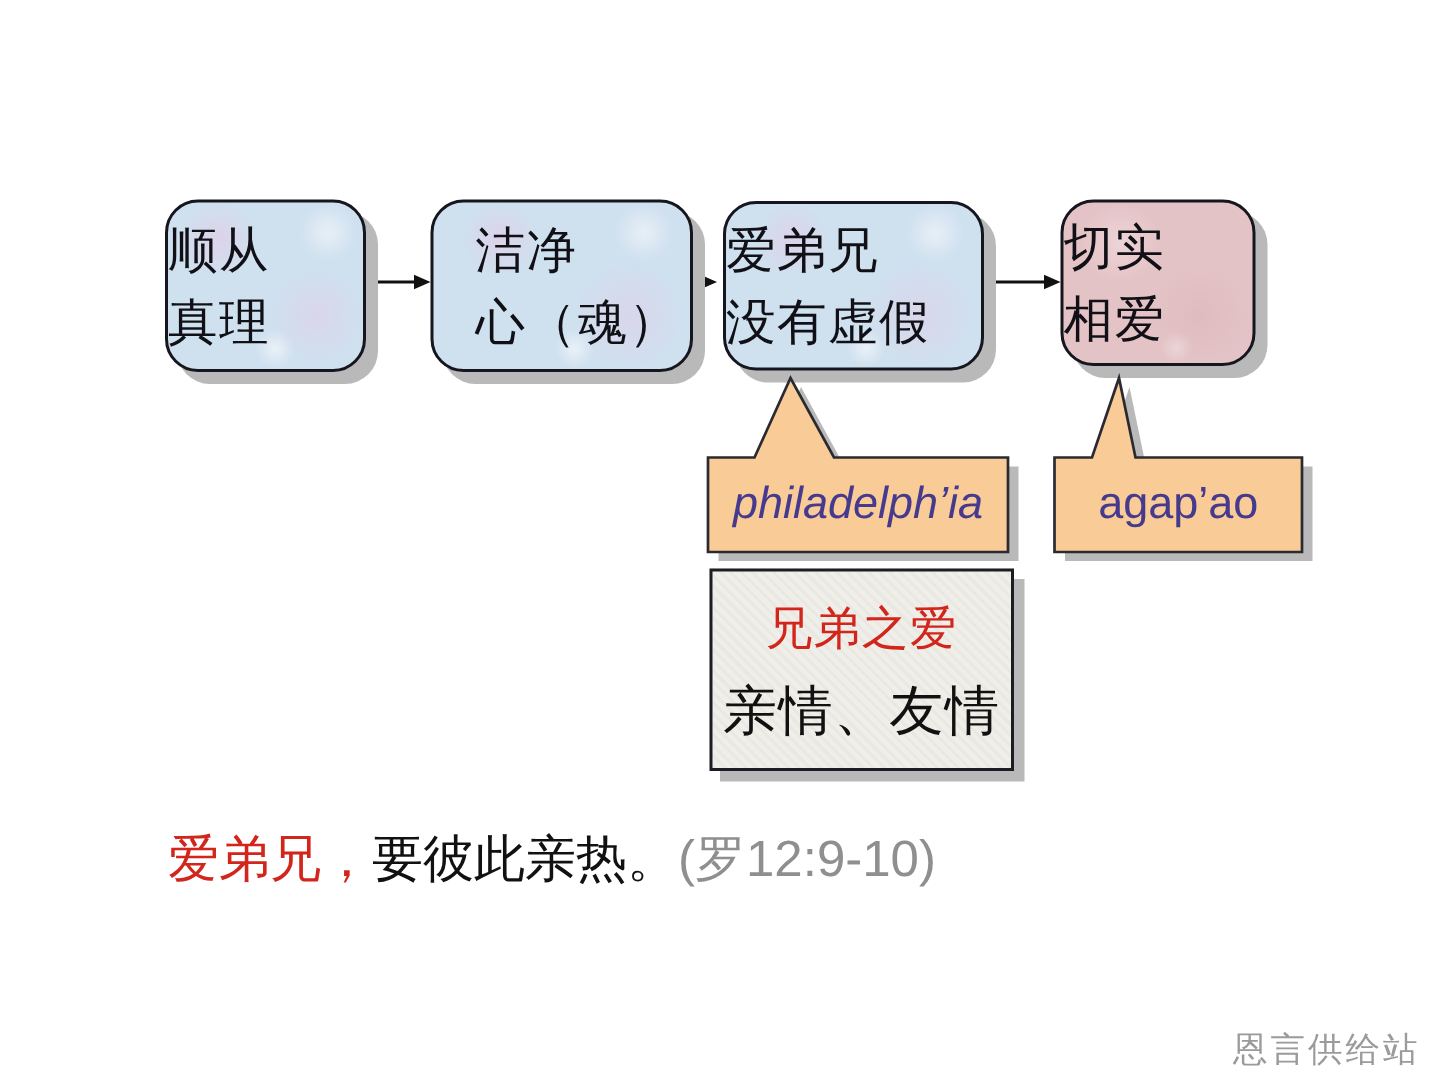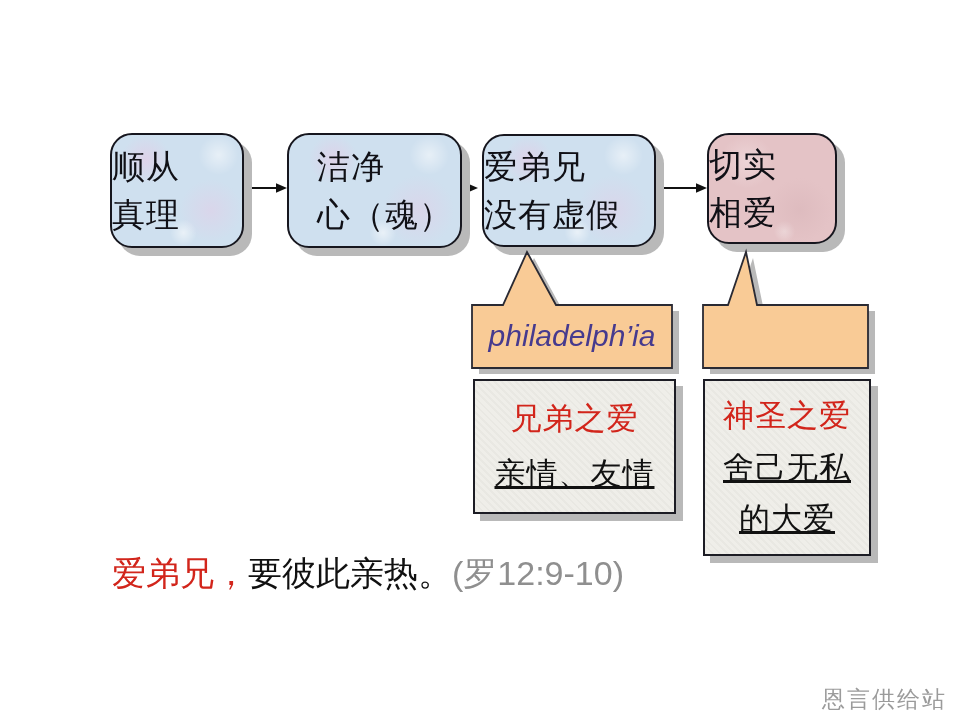--- a/index.html
+++ b/index.html
@@ -57,21 +57,21 @@
   .def-box{
     position:absolute; background-color:#efeee9;
     background-image:repeating-linear-gradient(45deg, rgba(120,120,110,.05) 0 2px, transparent 2px 5px);
     border:2px solid #1c1c24; box-shadow:7px 7px 0 var(--shadow-gray);
     display:flex; flex-direction:column; align-items:center; justify-content:space-evenly;
     text-align:center; letter-spacing:1px;
   }
   #def-box-1{left:473px; top:379px; width:199px; height:131px;}
   #def-box-2{left:703px; top:379px; width:164px; height:173px;}
   .def-title{color:var(--text-red); font-size:31px; line-height:34px;font-family:Liberation Serif, serif;}
-  .def-line{color:#111; font-size:31px; line-height:34px;text-decoration:underline;}
+  .def-line{color:#111; font-size:36px; line-height:34px;}
 
   .verse{position:absolute; left:112px; top:551px; font-size:34px; white-space:nowrap;}
   .verse-line{line-height:44px; margin-bottom:16px; color:#111;}
   .verse .red{color:var(--text-red);}
   .verse .ref{color:var(--ref-gray);}
 
   .watermark{
     position:absolute; left:822px; top:684px; font-size:23px;
     color:var(--watermark-gray); letter-spacing:2px;
   }
@@ -116,29 +116,25 @@
   <svg class="callout-svg" id="callout-svg-1" width="230" height="135" viewBox="0 0 230 135">
     <path class="callout-shadow" transform="translate(7,6)" d="M12,60 H43 L67,7 L96,60 H212 V123 H12 Z"></path>
     <path class="callout-shape" d="M12,60 H43 L67,7 L96,60 H212 V123 H12 Z"></path>
   </svg>
   <div class="callout-label" id="callout-label-1">philadelph’ia</div>
 
   <svg class="callout-svg" id="callout-svg-2" width="185" height="135" viewBox="0 0 185 135">
     <path class="callout-shadow" transform="translate(7,6)" d="M8,60 H33 L51,7 L62,60 H173 V123 H8 Z"></path>
     <path class="callout-shape" d="M8,60 H33 L51,7 L62,60 H173 V123 H8 Z"></path>
   </svg>
+  <div class="callout-label" id="callout-label-2">agap’ao</div>
 
   <div class="def-box" id="def-box-1">
     <div class="def-title">兄弟之爱</div>
     <div class="def-line">亲情、友情</div>
-  </div>
-  <div class="def-box" id="def-box-2">
-    <div class="def-title">神圣之爱</div>
-    <div class="def-line">舍己无私</div>
-    <div class="def-line">的大爱</div>
   </div>
 
   <div class="verse">
     <div class="verse-line">
       <span class="red">爱弟兄，</span><span>要彼此亲热。</span><span class="ref">(罗12:9-10)</span>
     </div>
   </div>
 
   <div class="watermark">恩言供给站</div>
 

